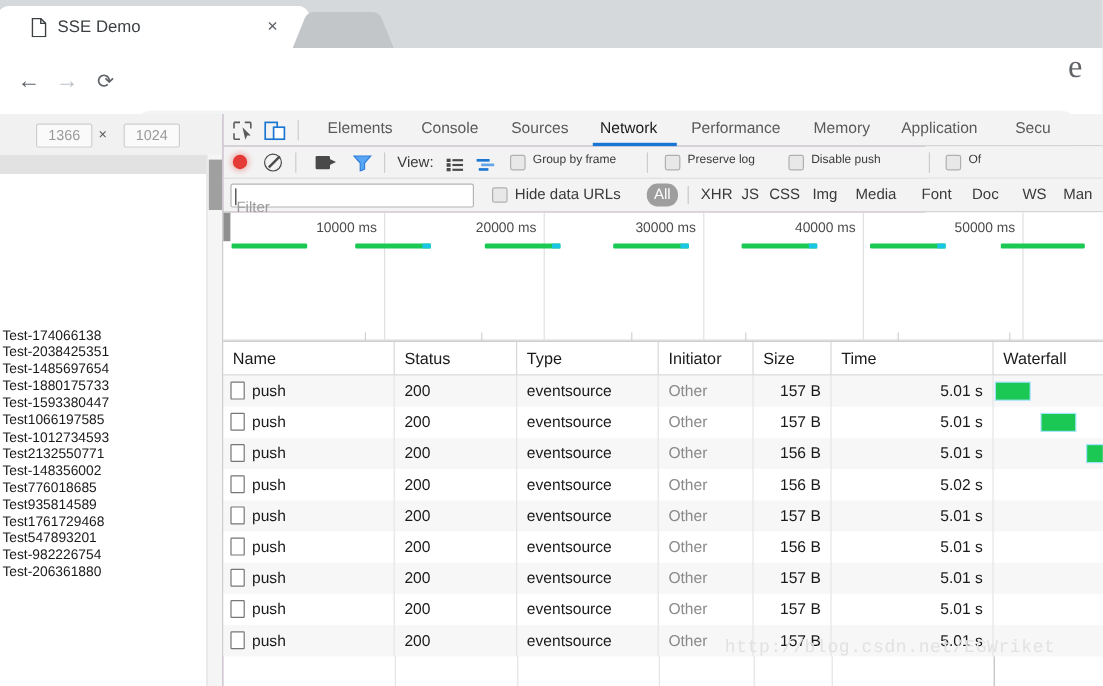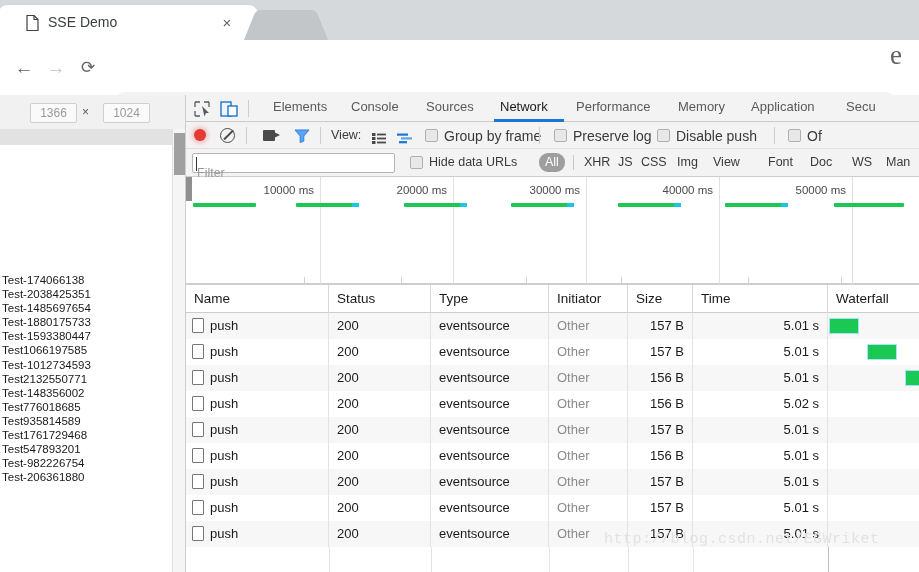--- a/index.html
+++ b/index.html
@@ -107,21 +107,21 @@
   #camera-btn .body { position: absolute; left: 0; top: 0; width: 12px; height: 11px;
     background: #4a4a4a; border-radius: 1px; }
   #camera-btn .lens { position: absolute; left: 11px; top: 2px; width: 0; height: 0;
     border-top: 3.5px solid transparent; border-bottom: 3.5px solid transparent; border-left: 6px solid #4a4a4a; }
   #funnel-btn { position: absolute; left: 108px; top: 7px; width: 16px; height: 14px; }
   #view-label { position: absolute; left: 145px; top: 6px; font-size: 12.5px; color: #3a3a3a; }
   #view-list-icon { position: absolute; left: 186px; top: 8px; width: 14px; height: 11px; }
   #view-wf-icon { position: absolute; left: 211px; top: 8px; width: 15px; height: 11px; }
   .dt-check { position: absolute; top: 7px; width: 13px; height: 13px;
     border: 1px solid #b0b0b0; border-radius: 2px; background: #e8e8e8; }
-  .dt-check-lbl { position: absolute; top: 6px; font-size: 14px; color: #3a3a3a; white-space: nowrap; }
+  .dt-check-lbl { position: absolute; top: 6px; font-size: 10px; color: #3a3a3a; white-space: nowrap; }
 
   #dt-filterbar { position: absolute; left: 0; top: 54px; width: 734px; height: 28px;
     background: #f3f3f3; border-bottom: 1px solid #cdcdcd; }
   #filter-input { position: absolute; left: 6px; top: 4px; width: 203px; height: 20px;
     border: 1px solid #b5b5b5; background: #fff; border-radius: 2px; }
   #filter-input span { position: absolute; left: 4px; top: 2px; font-size: 12.5px; color: #9a9a9a; margin-top: 10px; }
   #filter-caret { position: absolute; left: 3px; top: 3px; width: 1px; height: 14px; background: #333; }
   #hide-urls-check { position: absolute; left: 224px; top: 7px; width: 13px; height: 13px;
     border: 1px solid #b0b0b0; border-radius: 2px; background: #e8e8e8; }
   #hide-urls-lbl { position: absolute; left: 243px; top: 6px; font-size: 12.5px; color: #3a3a3a; }
@@ -303,21 +303,21 @@
       <span>Filter</span>
     </div>
     <div id="hide-urls-check"></div>
     <div id="hide-urls-lbl">Hide data URLs</div>
     <div id="type-all">All</div>
     <div id="type-sep"></div>
     <div class="type-item" style="left:398px">XHR</div>
     <div class="type-item" style="left:432px">JS</div>
     <div class="type-item" style="left:455px">CSS</div>
     <div class="type-item" style="left:491px">Img</div>
-    <div class="type-item" style="left:527px">View</div>
+    <div class="type-item" style="left:527px">Media</div>
     <div class="type-item" style="left:582px">Font</div>
     <div class="type-item" style="left:624px">Doc</div>
     <div class="type-item" style="left:666px">WS</div>
     <div class="type-item" style="left:700px">Man</div>
   </div>
 
   <div id="dt-overview">
     <div id="ov-scrollbar">
       <div id="ov-scroll-thumb"></div>
     </div>

